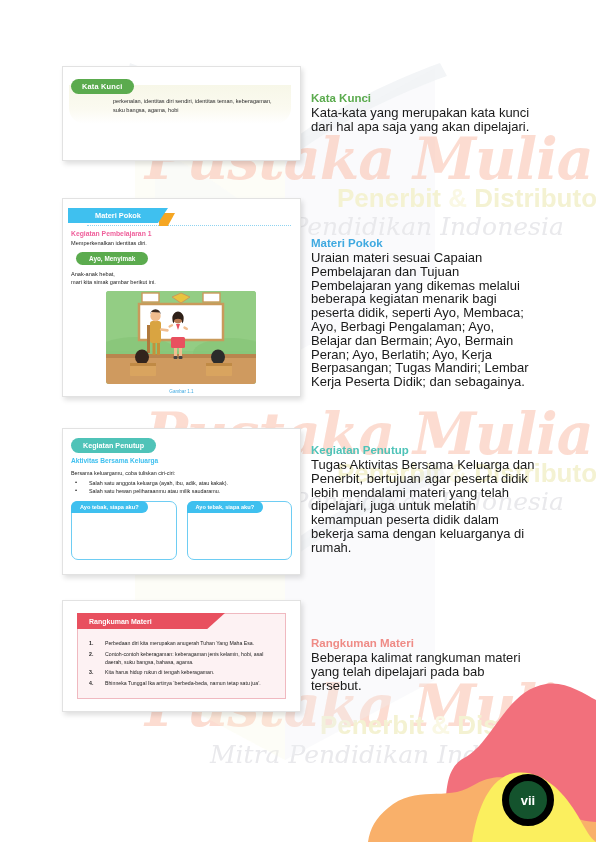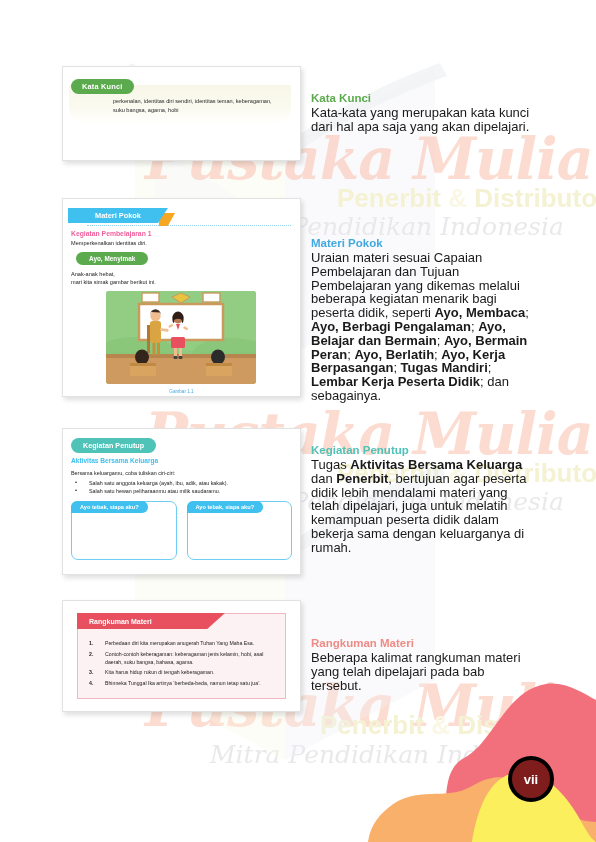--- a/index.html
+++ b/index.html
@@ -37,22 +37,22 @@
 
   .wm-set-1 .wm-script{font-size:57px;}
   .wm-set-1 .wm-bold{font-size:26px;}
   .wm-set-1 .wm-ital{font-size:25px;}
 
   
   .blob{position:absolute;pointer-events:none;}
 
   
   .page-num{
-    position:absolute;right:42px;bottom:40px;width:38px;height:38px;border-radius:50%;
-    background:#7f1d1d;color:#fff;border:4px solid #000000;
+    position:absolute;right:42px;bottom:16px;width:38px;height:38px;border-radius:50%;
+    background:#14532d;color:#fff;border:7px solid #000000;
     display:flex;align-items:center;justify-content:center;
     font-size:13px;font-weight:bold;font-family:"Liberation Sans", sans-serif;
     z-index:40;
   }
 
   
   .row{position:absolute;display:flex;z-index:10;}
 
   .card{
     background:#ffffff;border:1px solid #e2e2e2;
@@ -62,21 +62,21 @@
 
   .desc{position:absolute;z-index:12;}
   .desc h3{
     margin:0 0 2px 0;font-size:11.5px;font-weight:bold;
     font-family:"Liberation Sans", sans-serif;
   }
   .desc p{
     margin:0;font-size:13px;line-height:13.8px;color:#1a1a1a;
     font-family:"Liberation Sans", sans-serif;
   }
-  .desc p b{font-weight:bold;}
+  .desc p b{font-weight:normal;}
 
   
   .kk-card{width:237px;height:93px;}
   .kk-pill{
     position:absolute;left:8px;top:12px;
     background:#5bab4e;color:#fff;border-radius:9px;
     font-size:7.4px;font-weight:bold;padding:3px 11px;letter-spacing:.2px;
     z-index:3;
   }
   .kk-body{

